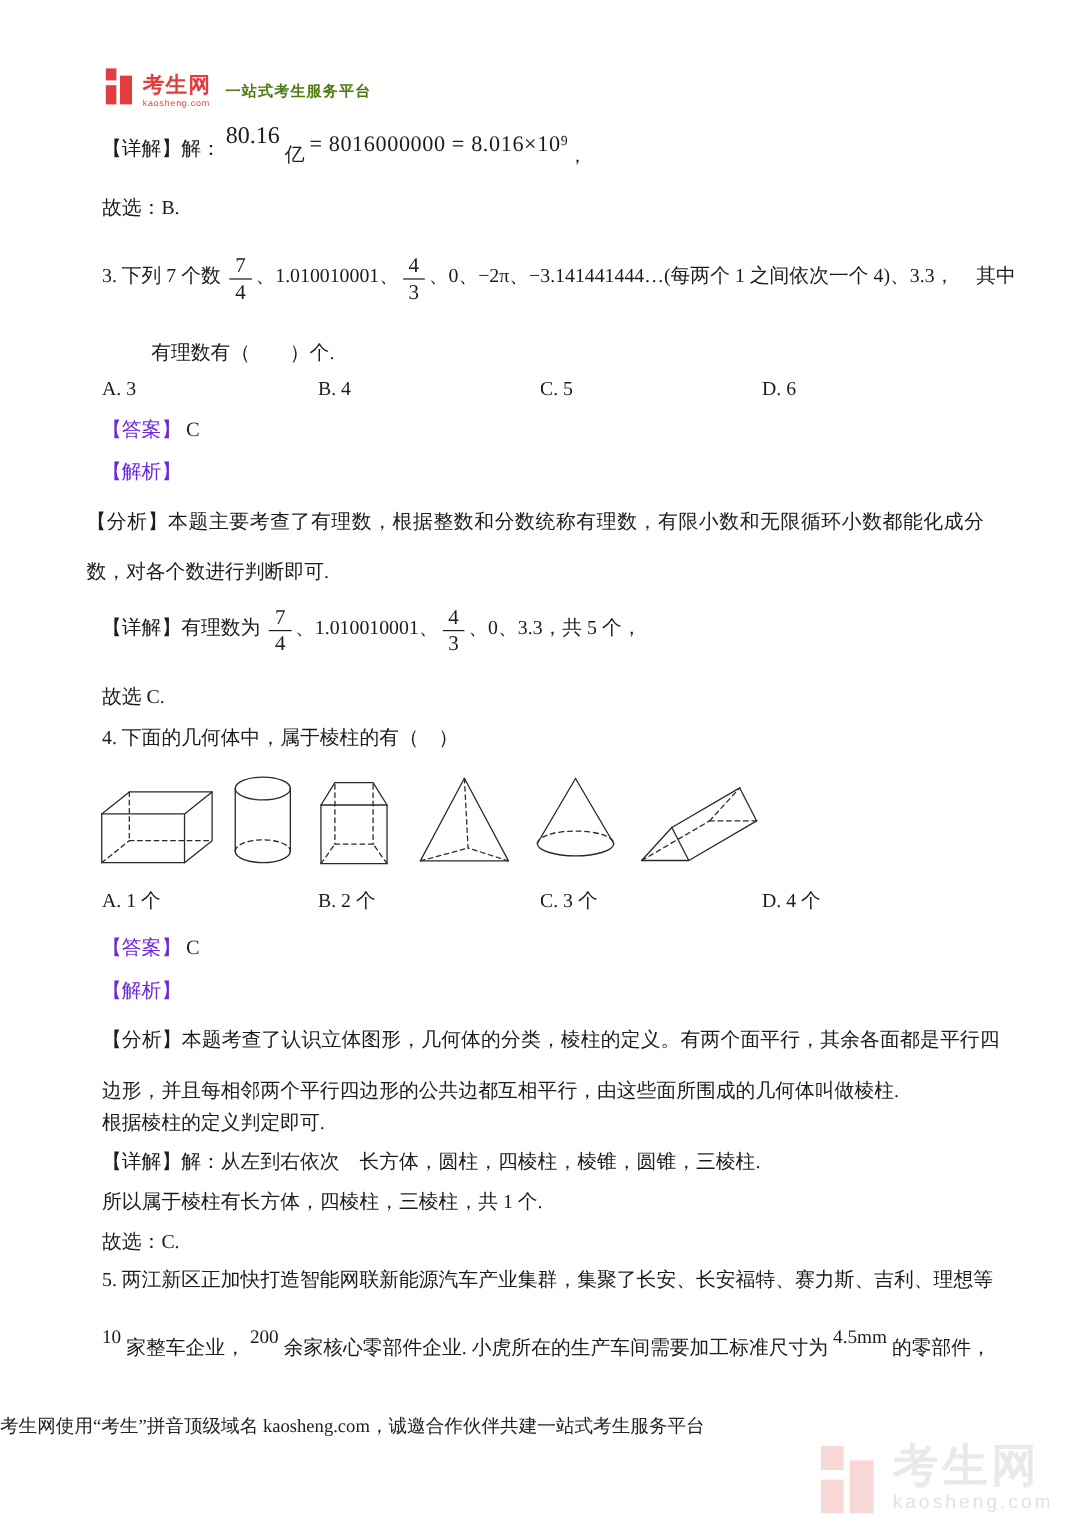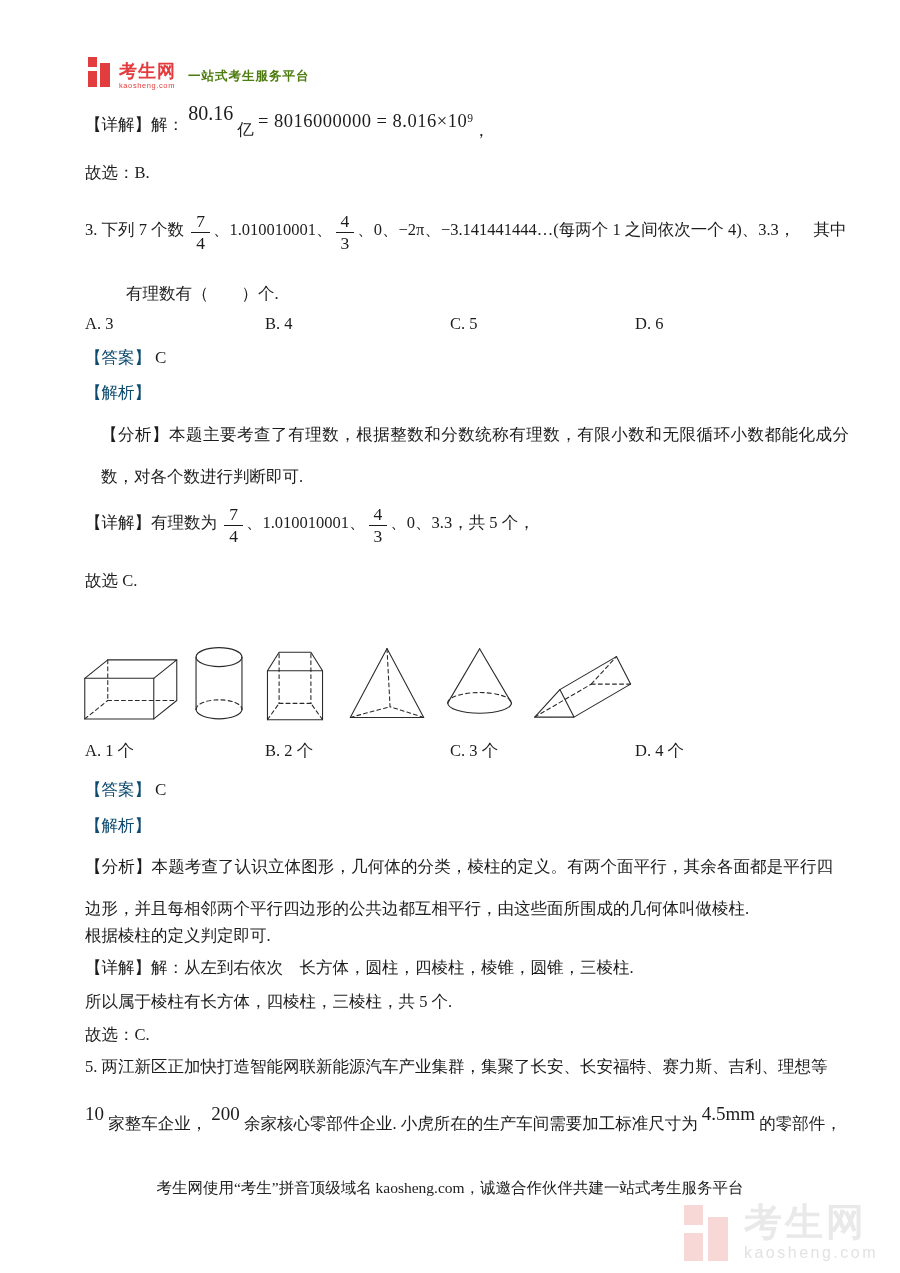--- a/index.html
+++ b/index.html
@@ -10,31 +10,31 @@
     margin: 0 auto;
     background: #ffffff;
     font-family: "Liberation Serif", "DejaVu Serif", serif;
     color: #1c1c1c;
     font-size: 16.5px;
     overflow: hidden;
   }
   .abs { position: absolute; }
   .nowrap { white-space: nowrap; }
   .para { width: 748px; line-height: 42px; text-align: justify; }
-  .blue { color: #0c4a6e; }
+  .blue { color: #6d28d9; }
   .ans-letter { margin-left: 4px; font-size: 17px; }
 
   
   .frac { display: inline-block; vertical-align: -14px; text-align: center;
           line-height: 1.1; margin: 0 3px; font-size: 17.5px; }
   .frac .fnum { display: block; padding: 0 5px 1px; border-bottom: 1.3px solid #1c1c1c; }
   .frac .fden { display: block; padding-top: 1px; }
 
   sup.exp { font-size: 11.5px; vertical-align: 8px; }
-  .m-raise { position: relative; top: -9px; font-size: 19px; }
+  .m-raise { position: relative; top: -9px; font-size: 16px; }
   .m-big   { font-size: 20px; position: relative; top: -10px; text-align: right; }
   .m-low   { position: relative; top: 5px; }
   .m-eq    { font-size: 18.5px; position: relative; top: -3px; letter-spacing: 0.5px; }
   .m-comma { position: relative; top: 6px; }
 
   
   .opt-row { position: absolute; left: 85px; width: 745px; height: 24px; text-align: right; }
   .opt-row span { position: absolute; top: 0; white-space: nowrap; }
   .opt-a { left: 0; } .opt-b { left: 180px; } .opt-c { left: 365px; } .opt-d { left: 550px; }
 
@@ -52,21 +52,21 @@
   
   .figures { position: absolute; left: 80px; top: 640px; width: 580px; height: 82px;
              display: flex; align-items: flex-end; gap: 12px; }
   .figures svg { display: block; }
   .figures path, .figures line, .figures rect, .figures ellipse, .figures polyline, .figures polygon {
     fill: none; stroke: #2a2a2a; stroke-width: 1.4; stroke-linejoin: round; stroke-linecap: round;
   }
   .dash { stroke-dasharray: 5 4; }
 
   .footer-line { position: absolute; top: 1178px; left: 0; width: 100%;
-                 text-align: center; font-size: 15.5px; color: #222; }
+                 text-align: left; font-size: 15.5px; color: #222; }
 
   
   .wm { position: absolute; top: 1203px; right: 22px; display: flex; align-items: flex-start; }
   .wm-txtcol { margin-left: 8px; line-height: 1; }
   .wm-name { font-family: "Liberation Sans", sans-serif; font-weight: bold;
              font-size: 38px; color: #e9e9e9; letter-spacing: 3px; }
   .wm-domain { font-family: "Liberation Sans", sans-serif; font-size: 16px;
                color: #e2e2e2; letter-spacing: 2.5px; margin-top: 4px; }
 </style>
 </head>
@@ -109,31 +109,32 @@
     <span class="opt-b">B. 4</span>
     <span class="opt-c">C. 5</span>
     <span class="opt-d">D. 6</span>
   </div>
 
   <div class="abs nowrap" style="left:85px; top:347px;">
     <span class="blue">【答案】</span><span class="ans-letter">C</span>
   </div>
   <div class="abs nowrap blue" style="left:85px; top:382px;">【解析】</div>
 
-  <div class="abs para" style="left:101px; top:414px;">
+  <div class="abs para" style="left:72px; top:414px;">
     <span>【分析】</span><span>本题主要考查了有理数，根据整数和分数统称有理数，有限小数和无限循环小数都能化成分数，对各个数进行判断即可.</span>
   </div>
 
   <div class="abs nowrap" style="left:85px; top:505px;">
     <span>【详解】</span><span>有理数为</span>
     <span class="frac"><span class="fnum">7</span><span class="fden">4</span></span><span>、1.010010001、</span><span class="frac"><span class="fnum">4</span><span class="fden">3</span></span><span>、0、3.3，共 5 个，</span>
   </div>
 
   <div class="abs nowrap" style="left:85px; top:570px;">故选 C.</div>
 
+  <div class="abs nowrap" style="left:85px; top:604px;">4. 下面的几何体中，属于棱柱的有（　）</div>
 
   <div class="figures">
     <svg width="100" height="69" viewBox="0 0 130 90">
       <polygon points="6,33 96,33 96,86 6,86"></polygon>
       <polyline points="6,33 36,9 126,9 96,33"></polyline>
       <polyline points="126,9 126,62 96,86"></polyline>
       <line class="dash" x1="36" y1="9" x2="36" y2="62"></line>
       <line class="dash" x1="36" y1="62" x2="126" y2="62"></line>
       <line class="dash" x1="6" y1="86" x2="36" y2="62"></line>
     </svg>
@@ -189,21 +190,21 @@
   <div class="abs nowrap blue" style="left:85px; top:815px;">【解析】</div>
 
   <div class="abs para" style="left:85px; top:846px;">
     <span>【分析】</span><span>本题考查了认识立体图形，几何体的分类，棱柱的定义。有两个面平行，其余各面都是平行四边形，并且每相邻两个平行四边形的公共边都互相平行，由这些面所围成的几何体叫做棱柱.</span>
   </div>
   <div class="abs nowrap" style="left:85px; top:925px;">根据棱柱的定义判定即可.</div>
 
   <div class="abs nowrap" style="left:85px; top:957px;">
     <span>【详解】</span><span>解：从左到右依次　长方体，圆柱，四棱柱，棱锥，圆锥，三棱柱.</span>
   </div>
-  <div class="abs nowrap" style="left:85px; top:991px;">所以属于棱柱有长方体，四棱柱，三棱柱，共 5 个.</div>
+  <div class="abs nowrap" style="left:85px; top:991px;">所以属于棱柱有长方体，四棱柱，三棱柱，共 1 个.</div>
   <div class="abs nowrap" style="left:85px; top:1024px;text-align:center;">故选：C.</div>
 
   <div class="abs nowrap" style="left:85px; top:1056px;">5. 两江新区正加快打造智能网联新能源汽车产业集群，集聚了长安、长安福特、赛力斯、吉利、理想等</div>
   <div class="abs nowrap" style="left:85px; top:1112px;">
     <span class="m-raise">10</span>
     <span>家整车企业，</span>
     <span class="m-raise">200</span>
     <span>余家核心零部件企业. 小虎所在的生产车间需要加工标准尺寸为</span>
     <span class="m-raise">4.5mm</span>
     <span>的零部件，</span>

